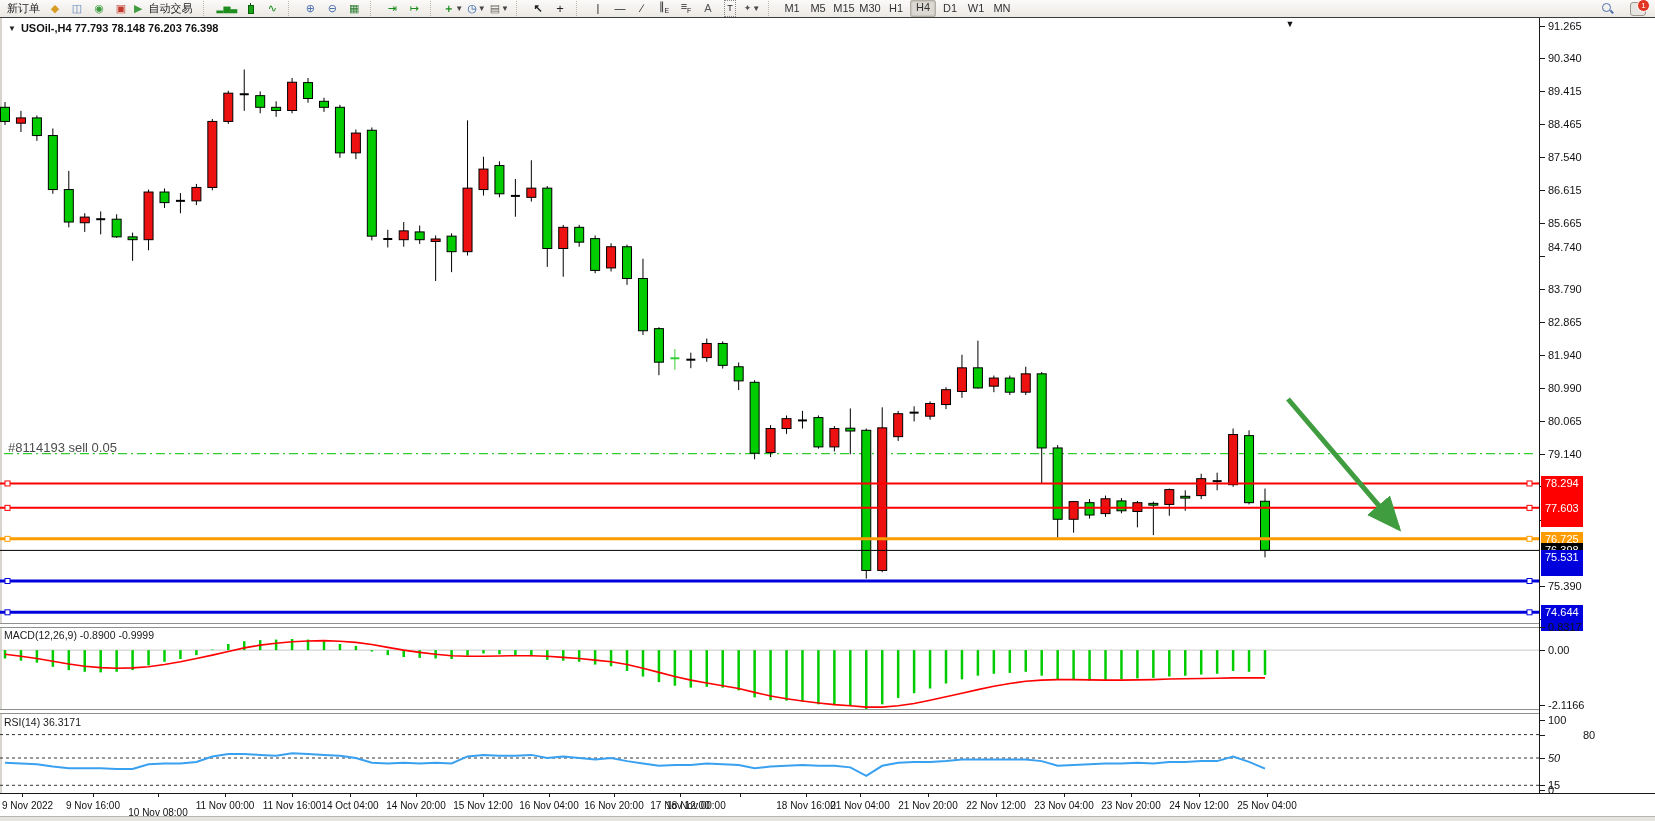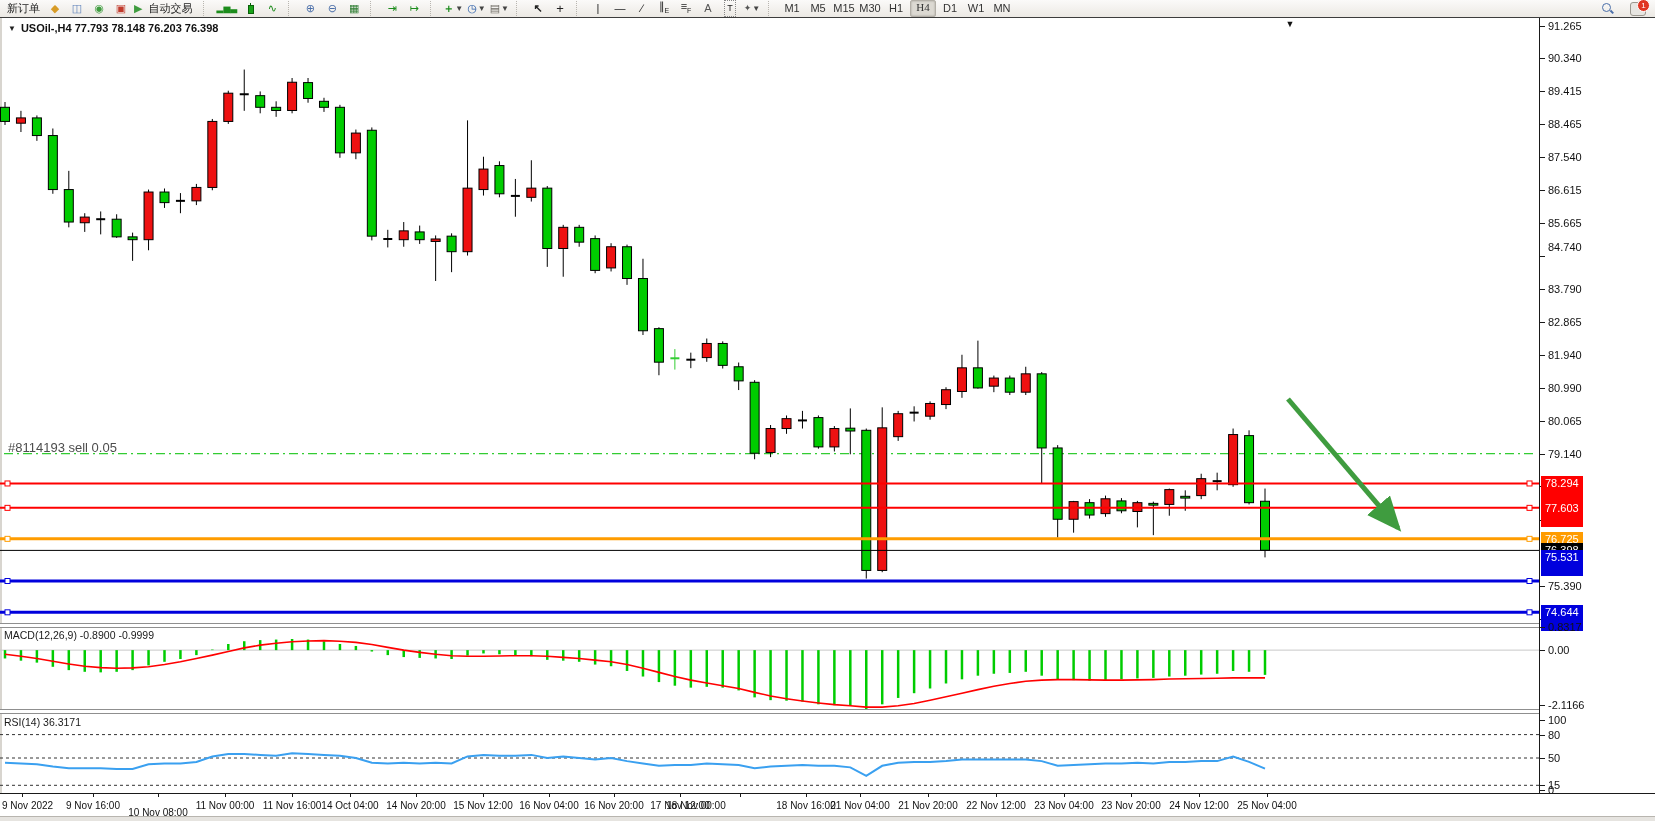--- a/index.html
+++ b/index.html
@@ -9,21 +9,21 @@
   .tb-group{display:flex;align-items:center;height:17px;padding:0 3px;}
   .tb-sep{width:5px;height:15px;border-left:1px dotted #b9b6b0;margin:0 2px;}
   .tb-btn{display:flex;align-items:center;justify-content:center;height:15px;min-width:18px;padding:0 2px;border-radius:2px;cursor:default;}
   .tb-text{padding:0 4px;white-space:nowrap;}
   .caret{font-size:8px;color:#444;margin-left:1px;}
   .glyph{font-size:11px;line-height:15px;}
   .candle-glyph{position:relative;width:7px;height:11px;}
   .candle-glyph .b{position:absolute;left:1px;top:2px;width:4px;height:7px;background:#19a319;border:1px solid #0b610b;}
   .candle-glyph .w{position:absolute;left:3px;top:0;width:1px;height:11px;background:#0b610b;}
   .tf-btn{min-width:24px;text-align:center;font-size:11px;color:#333;height:15px;line-height:15px;border-radius:2px;margin:0 1px;}
-  .tf-btn.active{background:#dcd9d2;box-shadow:inset 0 0 2px #9a968e;border:1px solid #b3afa7;line-height:13px;font-family:Liberation Serif, serif;}
+  .tf-btn.active{background:#dcd9d2;box-shadow:inset 0 0 2px #9a968e;border:1px solid #b3afa7;line-height:13px;}
   #toolbar-right{margin-left:auto;display:flex;align-items:center;padding-right:6px;}
   .magnifier{position:relative;width:12px;height:12px;}
   .magnifier::before{content:"";position:absolute;left:0;top:0;width:7px;height:7px;border:1.5px solid #4a6ea9;border-radius:50%;}
   .magnifier::after{content:"";position:absolute;left:8px;top:8px;width:4px;height:1.5px;background:#4a6ea9;transform:rotate(45deg);}
   .notif{position:relative;width:14px;height:12px;background:#e7e5e1;border:1px solid #9b978f;border-radius:3px;}
   .badge{position:absolute;top:-4px;right:-5px;width:11px;height:11px;background:#e03522;color:#fff;font-size:8px;line-height:11px;text-align:center;border-radius:50%;border:1px solid #fff;}
   
   #chart-window{position:absolute;top:17px;left:0;width:1655px;height:804px;background:#fff;border-top:1px solid #3c3c3c;box-shadow:inset 2px 0 0 #d8d5cf;}
   #main-pane,#macd-pane,#rsi-pane{position:absolute;left:0;}
   #main-pane{top:0;width:1539px;height:605px;}
@@ -526,23 +526,23 @@
         <div class="price-badge" style="top: 587.311px; background: rgb(0, 0, 221);">74.644</div>
         <div class="ytick-dash" style="top: 609px;"></div>
         <div class="ytick" style="top: 603px;">0.8317</div>
         <div class="ytick-dash" style="top: 632.121px;"></div>
         <div class="ytick" style="top: 626.121px;">0.00</div>
         <div class="ytick-dash" style="top: 687px;"></div>
         <div class="ytick" style="top: 681px;">-2.1166</div>
         <div class="ytick-dash" style="top: 702px;"></div>
         <div class="ytick" style="top: 696px;">100</div>
         <div class="ytick-dash" style="top: 716.6px;"></div>
-        <div class="ytick" style="top: 710.6px;">80</div>
+        <div class="ytick" style="top: 710.6px; margin-left: 35px;">80</div>
         <div class="ytick-dash" style="top: 740px;"></div>
-        <div class="ytick" style="top: 734px;">50</div>
+        <div class="ytick" style="top: 734px; font-style: italic;">50</div>
         <div class="ytick-dash" style="top: 767.3px;"></div>
         <div class="ytick" style="top: 761.3px;">15</div>
         <div class="ytick-dash" style="top: 772px;"></div>
         <div class="ytick" style="top: 766px;">0</div>
       </div>
     <div id="date-axis">
         <div class="xtick-dash" style="left: 22px;"></div>
         <div class="xtick" style="left: 2px; transform: none;">9 Nov 2022</div>
         <div class="xtick-dash" style="left: 93px;"></div>
         <div class="xtick" style="left: 93px;">9 Nov 16:00</div>

